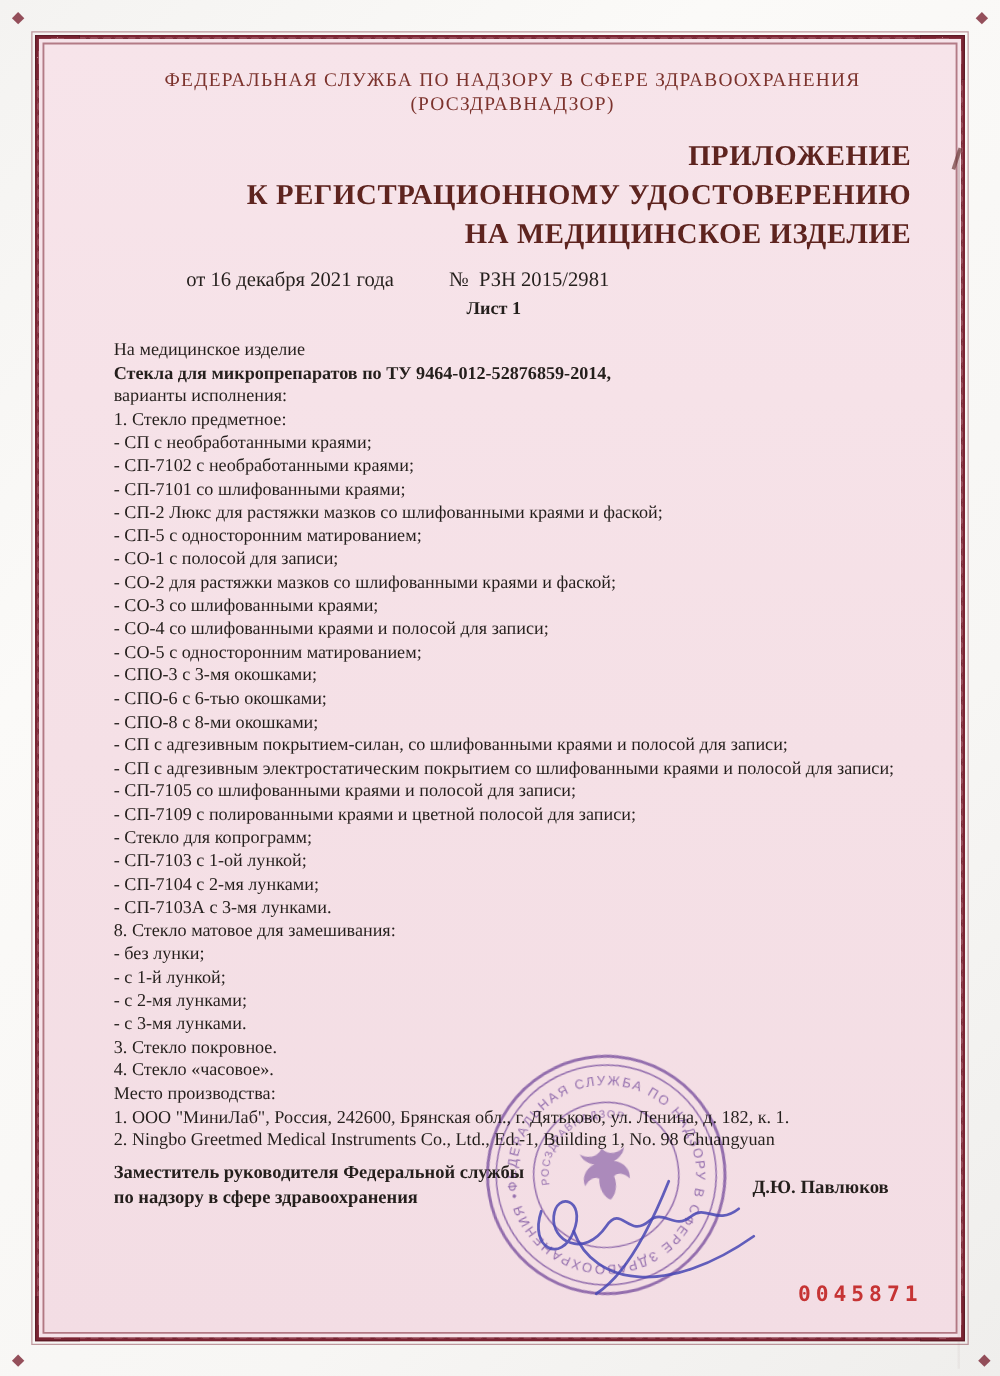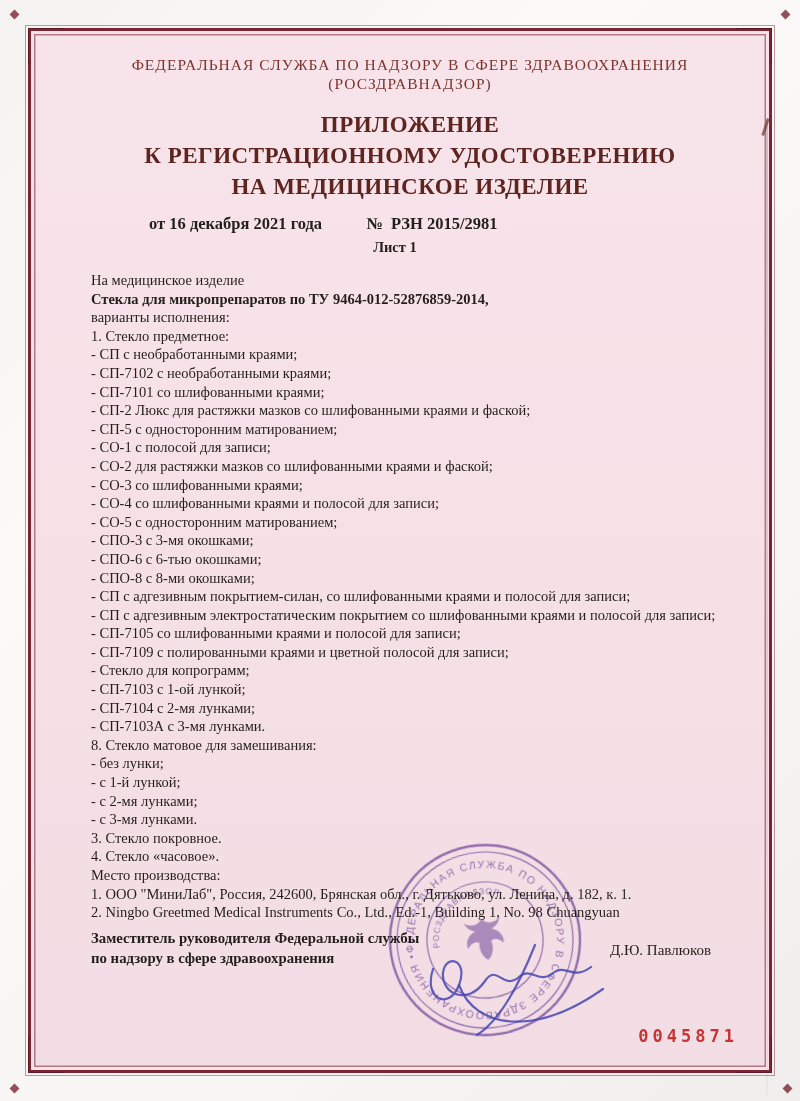--- a/index.html
+++ b/index.html
@@ -54,30 +54,30 @@
     background:linear-gradient(180deg,#f7e4ea 0%,#f5e0e6 55%,#f3dde4 100%);
     border:1.5px solid var(--border,#7b2433);
     box-shadow: inset 0 0 0 3px #f6e3e9, inset 0 0 0 4.5px rgba(123,36,51,.55);
   }
   .content{
     position:absolute; inset:0;
     padding:24px 40px 0 60px;
   }
   
   .hdr{ text-align:center; color:#7c332d; font-size:15.5px; letter-spacing:1px; line-height:19px;}
-  .ttl{ text-align:center; color:var(--title,#5e241f); font-weight:bold; font-size:23px; line-height:31px; letter-spacing:.5px; margin-top:16px;}
-  .meta-row{ display:flex; align-items:flex-end; margin-top:12px; font-weight:bold; font-size:16.5px;}
+  .ttl{ text-align:right; color:var(--title,#5e241f); font-weight:bold; font-size:23px; line-height:31px; letter-spacing:.5px; margin-top:16px;}
+  .meta-row{ display:flex; align-items:flex-end; margin-top:12px; font-weight:normal; font-size:16.5px;}
   .meta-date{ margin-left:58px;}
   .meta-number{ margin-left:44px; white-space:pre;}
   .meta-sheet{ text-align:center; font-weight:bold; font-size:14.5px; margin-top:5px; padding-right:30px;}
   .body-lines{ margin-top:15px; font-size:14.5px; line-height:18.6px;}
   .bline{ white-space:normal;}
   .bline.bold{ font-weight:bold;}
   .sig-block{ position:relative; margin-top:6px; font-size:14.8px; line-height:20.5px; font-weight:bold;}
-  .sig-name{ position:absolute; right:18px; top:12px; font-weight:normal; font-size:15px;}
+  .sig-name{ position:absolute; right:18px; top:12px; font-weight:bold; font-size:15px;}
   
   .serial{
     position:absolute; right:62px; top:1026px;
     font-family:"DejaVu Sans Mono", monospace;
     font-size:17px; letter-spacing:4px; color:var(--serial,#c63434); font-weight:bold;
   }
   
   .stamp{
     position:absolute; left:385px; top:840px; width:200px; height:200px;
     transform:rotate(-10deg);

